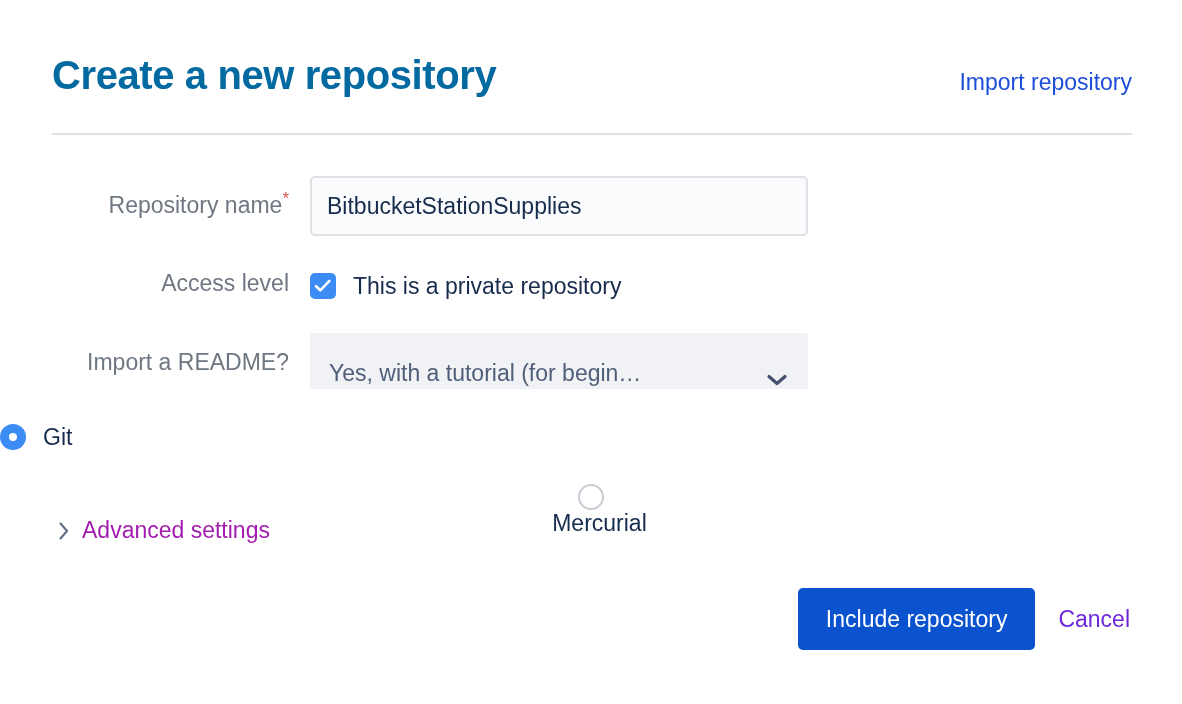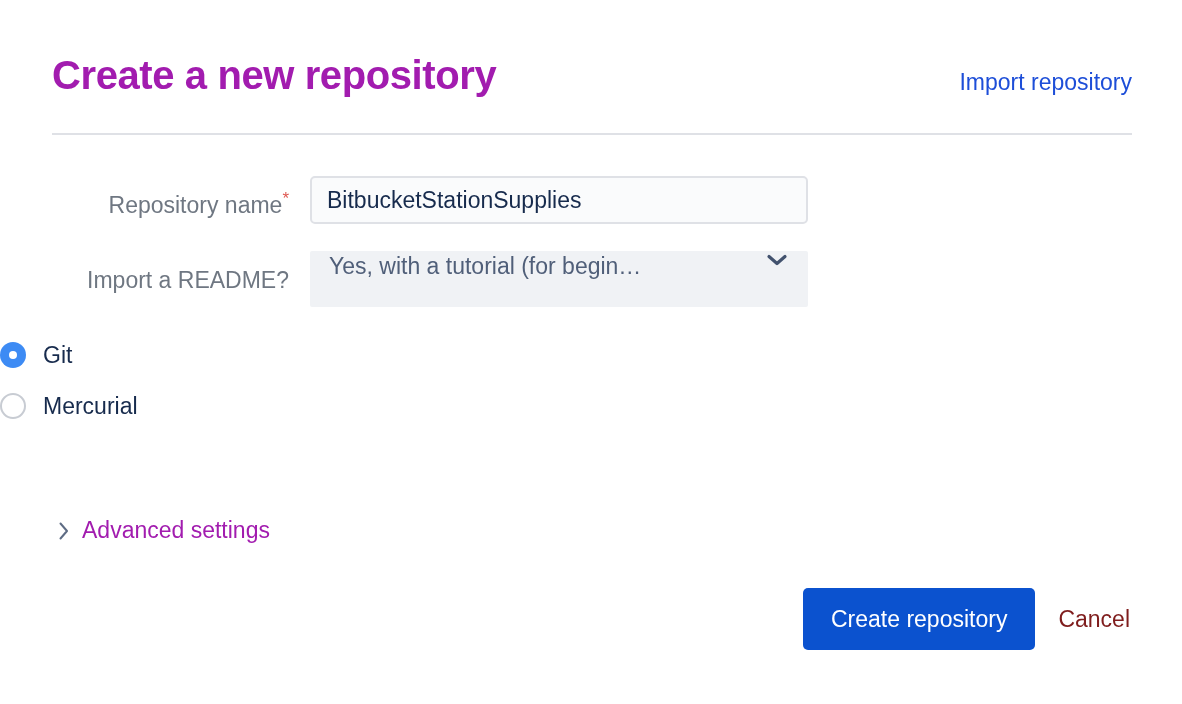--- a/index.html
+++ b/index.html
@@ -29,21 +29,21 @@
     width: 1080px;
     height: 72px;
     display: flex;
     align-items: flex-start;
     justify-content: space-between;
   }
   .page-title {
     font-size: 40px;
     line-height: 46px;
     font-weight: 700;
-    color: #a21caf;
+    color: #0369a1;
     letter-spacing: -0.4px;
     margin: 0;
     padding: 0;
   }
   .import-link {
     font-size: 23px;
     line-height: 28px;
     color: #1d4ed8;
     text-decoration: none;
     margin-top: 16px;
@@ -99,21 +99,21 @@
   .row-vcs    { margin-top: 29px; }
 
   .label-name   { padding-top: 14px; }
   .label-access { padding-top: 2px; }
   .label-readme { padding-top: 14px; }
   .label-vcs    { padding-top: 2px; line-height: 38px; }
 
   
   .text-input {
     width: 498px;
-    height: 48px;
+    height: 60px;
     box-sizing: border-box;
     border: 2px solid #dfe1e6;
     border-radius: 5px;
     background: #fafbfc;
     padding: 0 15px;
     font-family: "Liberation Sans", sans-serif;
     font-size: 23px;
     color: #172b4d;
     outline: none;
   }
@@ -144,44 +144,44 @@
 
   
   .select-box {
     width: 498px;
     height: 56px;
     box-sizing: border-box;
     background: #f0f2f5;
     border: 2px solid transparent;
     border-radius: 2px;
     display: flex;
-    align-items: flex-start;
+    align-items: flex-end;
     justify-content: space-between;
     padding: 0 18px 0 17px;
     cursor: pointer;
   }
   .select-value {
     font-size: 23px;
     color: #505f79;
     white-space: nowrap;
     overflow: hidden;
     text-overflow: ellipsis;
   }
   .chevron-down { flex: 0 0 auto; margin-left: 10px; display: flex; }
 
   
   .radio-group { }
   .radio-row {
     display: flex;
     align-items: center;
     height: 38px;
-    margin-bottom: 13px;
-    cursor: pointer;
-  }
-  .radio-row:last-child { margin-bottom: 5px; }
+    margin-bottom: 28px;
+    cursor: pointer;
+  }
+  .radio-row:last-child { margin-bottom: 5px; flex-direction: column; }
   .radio {
     width: 26px;
     height: 26px;
     border-radius: 50%;
     box-sizing: border-box;
     flex: 0 0 26px;
     position: relative;
   }
   .radio.checked {
     background: #3d8bf4;
@@ -236,21 +236,21 @@
     border-radius: 5px;
     height: 62px;
     padding: 0 28px;
     font-family: "Liberation Sans", sans-serif;
     font-size: 23px;
     cursor: pointer;
   }
   .btn-link {
     background: transparent;
     border: none;
-    color: #7f1d1d;
+    color: #6d28d9;
     font-family: "Liberation Sans", sans-serif;
     font-size: 23px;
     margin-left: 23px;
     cursor: pointer;
     padding: 0;
   }
 </style>
 </head>
 <body>
 
@@ -267,20 +267,33 @@
 
     <div class="form-row row-name">
       <div class="field-label label-name">
         <span>Repository name</span><span class="req-star">*</span>
       </div>
       <div class="field-control">
         <input class="text-input" type="text" value="BitbucketStationSupplies" style="">
       </div>
     </div>
 
+    <div class="form-row row-access">
+      <div class="field-label label-access">Access level</div>
+      <div class="field-control">
+        <div class="checkbox-wrap">
+          <span class="checkbox">
+            <svg width="18" height="16" viewBox="0 0 18 16" aria-hidden="true">
+              <path d="M2 8.2 L6.3 12.3 L15.4 2.9" fill="none" stroke="#ffffff" stroke-width="2.6" stroke-linecap="round" stroke-linejoin="round"></path>
+            </svg>
+          </span>
+          <span class="checkbox-label">This is a private repository</span>
+        </div>
+      </div>
+    </div>
 
     <div class="form-row row-readme">
       <div class="field-label label-readme">Import a README?</div>
       <div class="field-control">
         <div class="select-box">
           <span class="select-value">Yes, with a tutorial (for begin…</span>
           <span class="chevron-down">
             <svg width="22" height="14" viewBox="0 0 22 14" aria-hidden="true">
               <path d="M3 3.5 L11 10.5 L19 3.5" fill="none" stroke="#42526e" stroke-width="3.2" stroke-linecap="round" stroke-linejoin="round"></path>
             </svg>
@@ -309,17 +322,17 @@
   <div class="advanced">
     <span class="chevron-right">
       <svg width="12" height="20" viewBox="0 0 12 20" aria-hidden="true">
         <path d="M2.5 2.5 L9 10 L2.5 17.5" fill="none" stroke="#5e6c84" stroke-width="2" stroke-linecap="round" stroke-linejoin="round"></path>
       </svg>
     </span>
     <span class="advanced-label">Advanced settings</span>
   </div>
 
   <div class="actions">
-    <button class="btn-primary">Create repository</button>
+    <button class="btn-primary">Include repository</button>
     <button class="btn-link">Cancel</button>
   </div>
 
 </div>
 
 </body></html>

